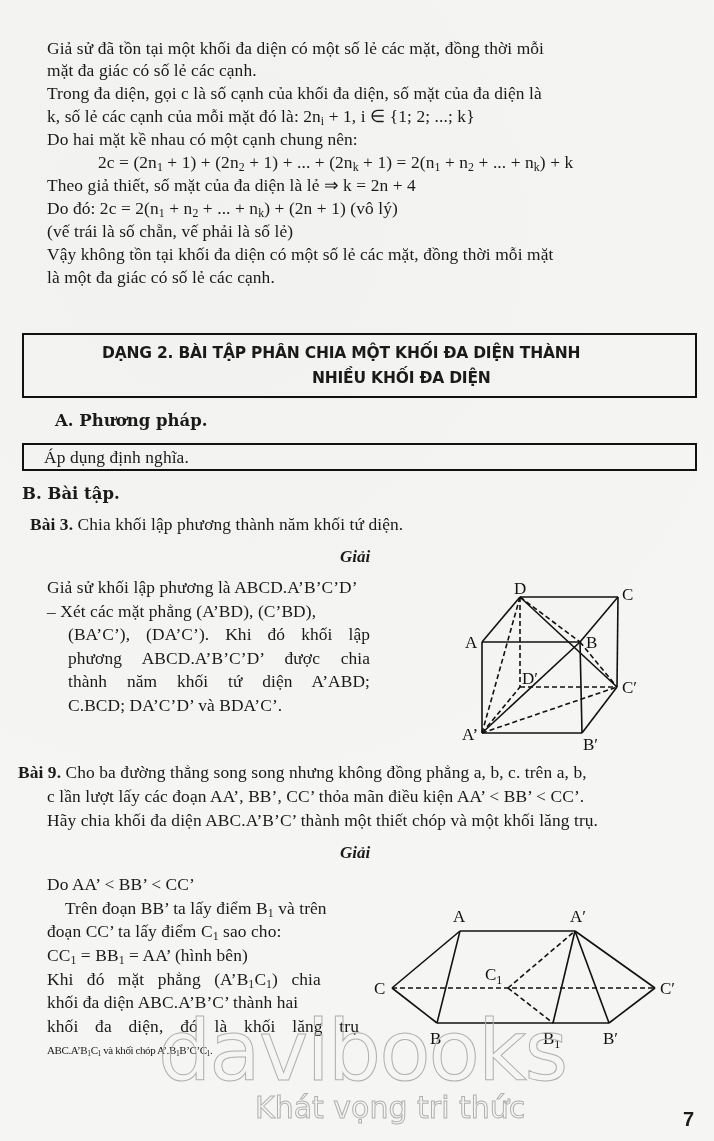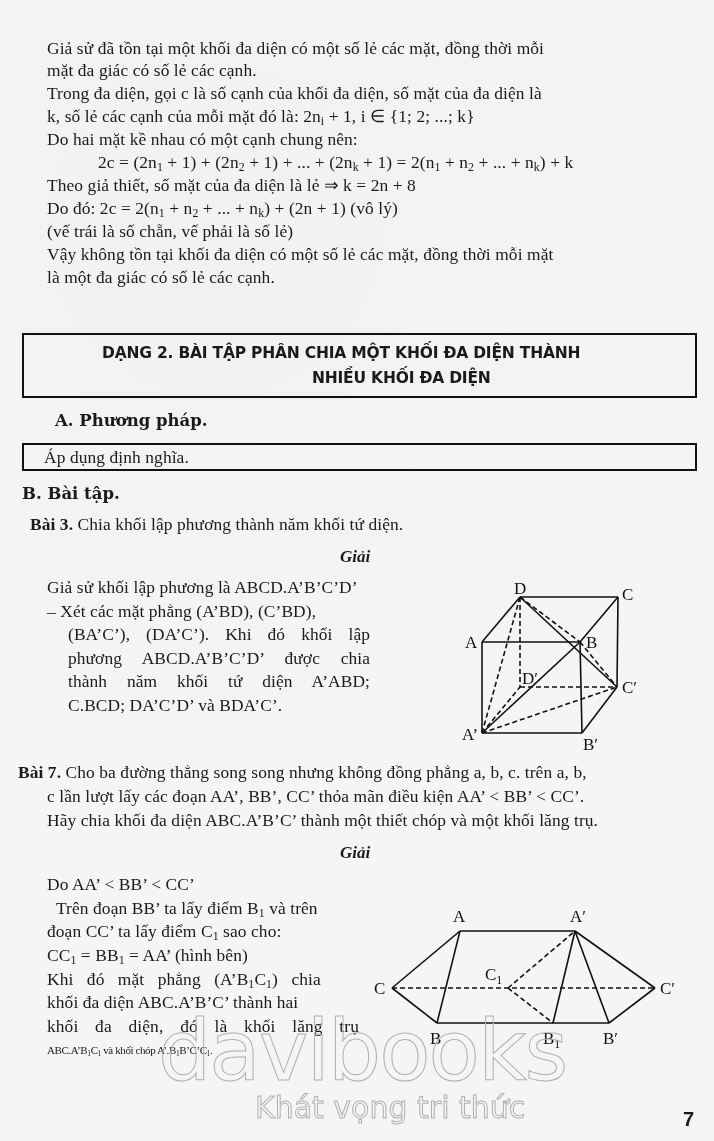--- a/index.html
+++ b/index.html
@@ -32,21 +32,21 @@
 
 <div>
   <div class="t" style="left:47px;top:37px;">Giả sử đã tồn tại một khối đa diện có một số lẻ các mặt, đồng thời mỗi</div>
   <div class="t" style="left:47px;top:59px;">mặt đa giác có số lẻ các cạnh.</div>
   <div class="t" style="left:47px;top:82px;">Trong đa diện, gọi c là số cạnh của khối đa diện, số mặt của đa diện là</div>
   <div class="t" style="left:47px;top:105px;"><span>k, số lẻ các cạnh của mỗi mặt đó là: 2n</span><sub>i</sub><span> + 1, i ∈ {1; 2; ...; k}</span></div>
   <div class="t" style="left:47px;top:128px;">Do hai mặt kề nhau có một cạnh chung nên:</div>
   <div class="t" style="left:98px;top:151px;">
     <span>2c = (2n</span><sub>1</sub><span> + 1) + (2n</span><sub>2</sub><span> + 1) + ... + (2n</span><sub>k</sub><span> + 1) = 2(n</span><sub>1</sub><span> + n</span><sub>2</sub><span> + ... + n</span><sub>k</sub><span>) + k</span>
   </div>
-  <div class="t" style="left:47px;top:174px;">Theo giả thiết, số mặt của đa diện là lẻ ⇒ k = 2n + 8</div>
+  <div class="t" style="left:47px;top:174px;">Theo giả thiết, số mặt của đa diện là lẻ ⇒ k = 2n + 4</div>
   <div class="t" style="left:47px;top:197px;">
     <span>Do đó: 2c = 2(n</span><sub>1</sub><span> + n</span><sub>2</sub><span> + ... + n</span><sub>k</sub><span>) + (2n + 1) (vô lý)</span>
   </div>
   <div class="t" style="left:47px;top:220px;">(vế trái là số chẵn, vế phải là số lẻ)</div>
   <div class="t" style="left:47px;top:243px;">Vậy không tồn tại khối đa diện có một số lẻ các mặt, đồng thời mỗi mặt</div>
   <div class="t" style="left:47px;top:266px;font-family:Liberation Serif, serif;">là một đa giác có số lẻ các cạnh.</div>
 </div>
 
 <div class="box" style="left:22px;top:333px;width:675px;height:65px;"></div>
 <div class="hdr" style="left:102px;top:344px;">DẠNG 2. BÀI TẬP PHÂN CHIA MỘT KHỐI ĐA DIỆN THÀNH</div>
@@ -93,27 +93,27 @@
   <text class="lbl" x="514" y="594">D</text>
   <text class="lbl" x="622" y="600">C</text>
   <text class="lbl" x="465" y="648">A</text>
   <text class="lbl" x="586" y="648">B</text>
   <text class="lbl" x="522" y="684">D′</text>
   <text class="lbl" x="622" y="693">C′</text>
   <text class="lbl" x="462" y="740">A’</text>
   <text class="lbl" x="583" y="750">B′</text>
 </svg>
 
-<div class="t" style="left:18px;top:761px;"><span class="bold">Bài 7.</span><span> Cho ba đường thẳng song song nhưng không đồng phẳng a, b, c. trên a, b,</span></div>
+<div class="t" style="left:18px;top:761px;"><span class="bold">Bài 9.</span><span> Cho ba đường thẳng song song nhưng không đồng phẳng a, b, c. trên a, b,</span></div>
 <div class="t" style="left:47px;top:785px;">c lần lượt lấy các đoạn AA’, BB’, CC’ thỏa mãn điều kiện AA’ &lt; BB’ &lt; CC’.</div>
 <div class="t" style="left:47px;top:809px;">Hãy chia khối đa diện ABC.A’B’C’ thành một thiết chóp và một khối lăng trụ.</div>
 <div class="giai" style="left:340px;top:843px;">Giải</div>
 
 <div class="t" style="left:47px;top:873px;">Do AA’ &lt; BB’ &lt; CC’</div>
-<div class="t" style="left:56px;top:897px;text-align:right;"><span>Trên đoạn BB’ ta lấy điểm B</span><sub>1</sub><span> và trên</span></div>
+<div class="t" style="left:65px;top:897px;text-align:right;"><span>Trên đoạn BB’ ta lấy điểm B</span><sub>1</sub><span> và trên</span></div>
 <div class="t" style="left:47px;top:920px;"><span>đoạn CC’ ta lấy điểm C</span><sub>1</sub><span> sao cho:</span></div>
 <div class="t" style="left:47px;top:944px;"><span>CC</span><sub>1</sub><span> = BB</span><sub>1</sub><span> = AA’ (hình bên)</span></div>
 <div class="t" style="left:47px;top:968px;word-spacing:9px;"><span>Khi đó mặt phẳng (A’B</span><sub>1</sub><span>C</span><sub>1</sub><span>) chia</span></div>
 <div class="t" style="left:47px;top:991px;">khối đa diện ABC.A’B’C’ thành hai</div>
 <div class="t just" style="left:47px;top:1015px;width:312px;">khối đa diện, đó là khối lăng trụ</div>
 <div class="t" style="left:47px;top:1039px;font-size:11px;letter-spacing:-0.4px;"><span>ABC.A’B</span><sub>1</sub><span>C</span><sub>1</sub><span> và khối chóp A’.B</span><sub>1</sub><span>B’C’C</span><sub>1</sub><span>.</span></div>
 
 <svg style="position:absolute;left:0;top:0;" width="714" height="1141">
   <g>
     <line x1="460" y1="931" x2="575" y2="931"></line>

